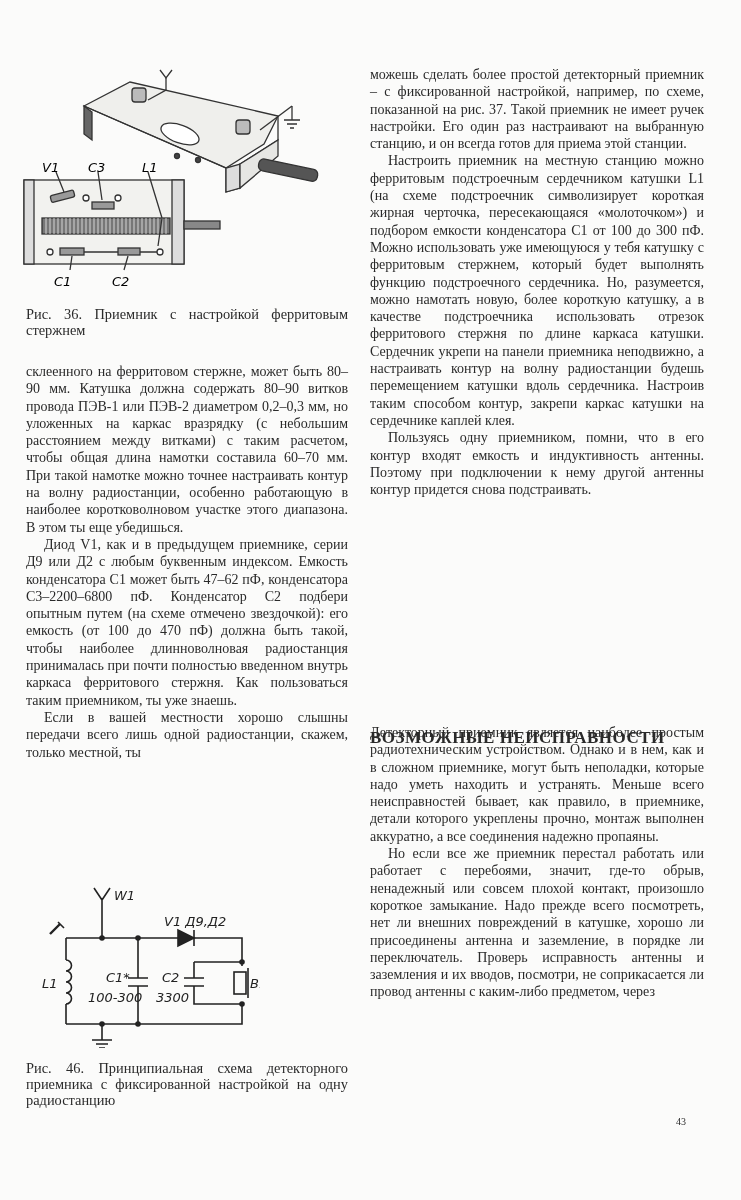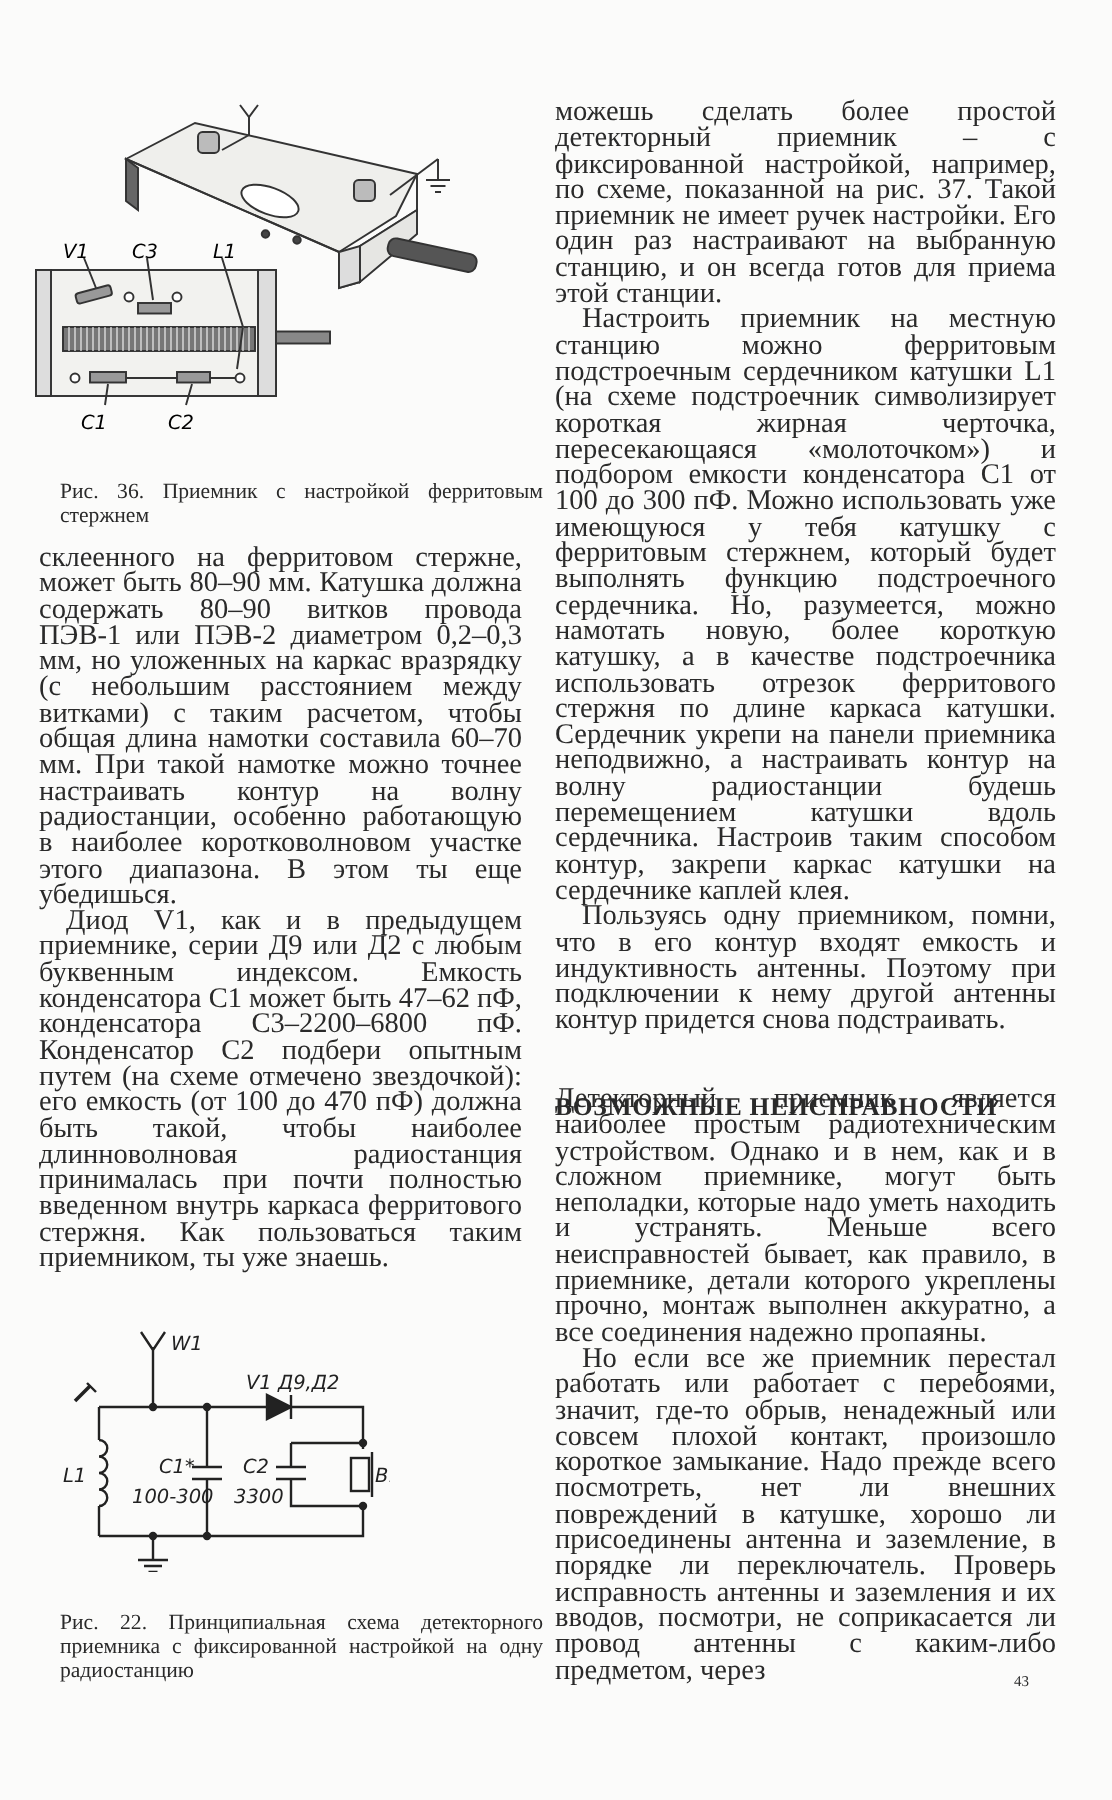--- a/index.html
+++ b/index.html
@@ -1,24 +1,24 @@
 <!DOCTYPE html>
 <html><head>
 <meta charset="utf-8">
 <style>
   html,body{margin:0;padding:0;}
   body{width:741px;height:1200px;background:#fbfbfa;position:relative;overflow:hidden;
        font-family:"Liberation Serif","DejaVu Serif",serif;color:#2a2a2a;}
   .col{position:absolute;}
   .left{left:26px;width:322px;}
   .right{left:370px;width:334px;}
-  .para{font-size:19px;line-height:17.3px;text-align:justify;margin:0;}
+  .para{font-size:14px;line-height:17.3px;text-align:justify;margin:0;}
   .para p{margin:0;}
   .indent{text-indent:18px;}
-  .caption{font-size:14.4px;line-height:16px;margin:14px;text-align:justify;}
+  .caption{font-size:14.4px;line-height:16px;margin:0;text-align:justify;}
   .heading{font-size:17px;letter-spacing:0.5px;margin:0;}
   svg text{font-family:"DejaVu Sans",sans-serif;font-style:italic;}
   .page-num{position:absolute;left:676px;top:1116px;font-size:10px;}
 </style>
 </head>
 <body>
 
 <div class="col" style="left:20px;top:60px;width:340px;height:240px;">
   <svg width="340" height="240" viewBox="0 0 340 240">
 
@@ -76,20 +76,21 @@
     <text x="34" y="226" font-size="13">C1</text>
     <text x="92" y="226" font-size="13">C2</text>
   </svg>
 </div>
 
 <p class="col left caption" style="top:306px;">Рис. 36. Приемник с настройкой ферритовым стержнем</p>
 
 <div class="col left para" style="top:363px;">
   <p>склеенного на ферритовом стержне, может быть 80–90 мм. Катушка должна содержать 80–90 витков провода ПЭВ-1 или ПЭВ-2 диаметром 0,2–0,3 мм, но уложенных на каркас вразрядку (с небольшим расстоянием между витками) с таким расчетом, чтобы общая длина намотки составила 60–70 мм. При такой намотке можно точнее настраивать контур на волну радиостанции, особенно работающую в наиболее коротковолновом участке этого диапазона. В этом ты еще убедишься.</p>
   <p class="indent">Диод V1, как и в предыдущем приемнике, серии Д9 или Д2 с любым буквенным индексом. Емкость конденсатора C1 может быть 47–62 пФ, конденсатора C3–2200–6800 пФ. Конденсатор C2 подбери опытным путем (на схеме отмечено звездочкой): его емкость (от 100 до 470 пФ) должна быть такой, чтобы наиболее длинноволновая радиостанция принималась при почти полностью введенном внутрь каркаса ферритового стержня. Как пользоваться таким приемником, ты уже знаешь.</p>
+  <p class="indent">Если в вашей местности хорошо слышны передачи всего лишь одной радиостанции, скажем, только местной, ты</p>
 </div>
 
 <div class="col" style="left:20px;top:878px;width:240px;height:170px;">
   <svg width="240" height="170" viewBox="0 0 240 170" stroke="#222" fill="none" stroke-width="1.6">
 
     <g>
       <path d="M82,60 L82,20 M74,10 L82,22 L90,10"></path>
     </g>
 
     <path d="M46,60 L158,60 M174,60 L222,60 L222,88"></path>
@@ -137,21 +138,21 @@
       <text x="22" y="110" font-size="13">L1</text>
       <text x="86" y="104" font-size="13">C1*</text>
       <text x="68" y="124" font-size="13">100-300</text>
       <text x="142" y="104" font-size="13">C2</text>
       <text x="136" y="124" font-size="13">3300</text>
       <text x="230" y="110" font-size="13">B1</text>
     </g>
   </svg>
 </div>
 
-<p class="col left caption" style="top:1060px;">Рис. 22. Принципиальная схема детекторного приемника с фиксированной настройкой на одну радиостанцию</p>
+<p class="col left caption" style="top:1060px;">Рис. 46. Принципиальная схема детекторного приемника с фиксированной настройкой на одну радиостанцию</p>
 
 <div class="col right para" style="top:66px;">
   <p>можешь сделать более простой детекторный приемник – с фиксированной настройкой, например, по схеме, показанной на рис. 37. Такой приемник не имеет ручек настройки. Его один раз настраивают на выбранную станцию, и он всегда готов для приема этой станции.</p>
   <p class="indent">Настроить приемник на местную станцию можно ферритовым подстроечным сердечником катушки L1 (на схеме подстроечник символизирует короткая жирная черточка, пересекающаяся «молоточком») и подбором емкости конденсатора C1 от 100 до 300 пФ. Можно использовать уже имеющуюся у тебя катушку с ферритовым стержнем, который будет выполнять функцию подстроечного сердечника. Но, разумеется, можно намотать новую, более короткую катушку, а в качестве подстроечника использовать отрезок ферритового стержня по длине каркаса катушки. Сердечник укрепи на панели приемника неподвижно, а настраивать контур на волну радиостанции будешь перемещением катушки вдоль сердечника. Настроив таким способом контур, закрепи каркас катушки на сердечнике каплей клея.</p>
   <p class="indent">Пользуясь одну приемником, помни, что в его контур входят емкость и индуктивность антенны. Поэтому при подключении к нему другой антенны контур придется снова подстраивать.</p>
 </div>
 
 <h2 class="col right heading" style="top:684px;margin-top:44px;">ВОЗМОЖНЫЕ НЕИСПРАВНОСТИ</h2>
 
 <div class="col right para" style="top:724px;">

